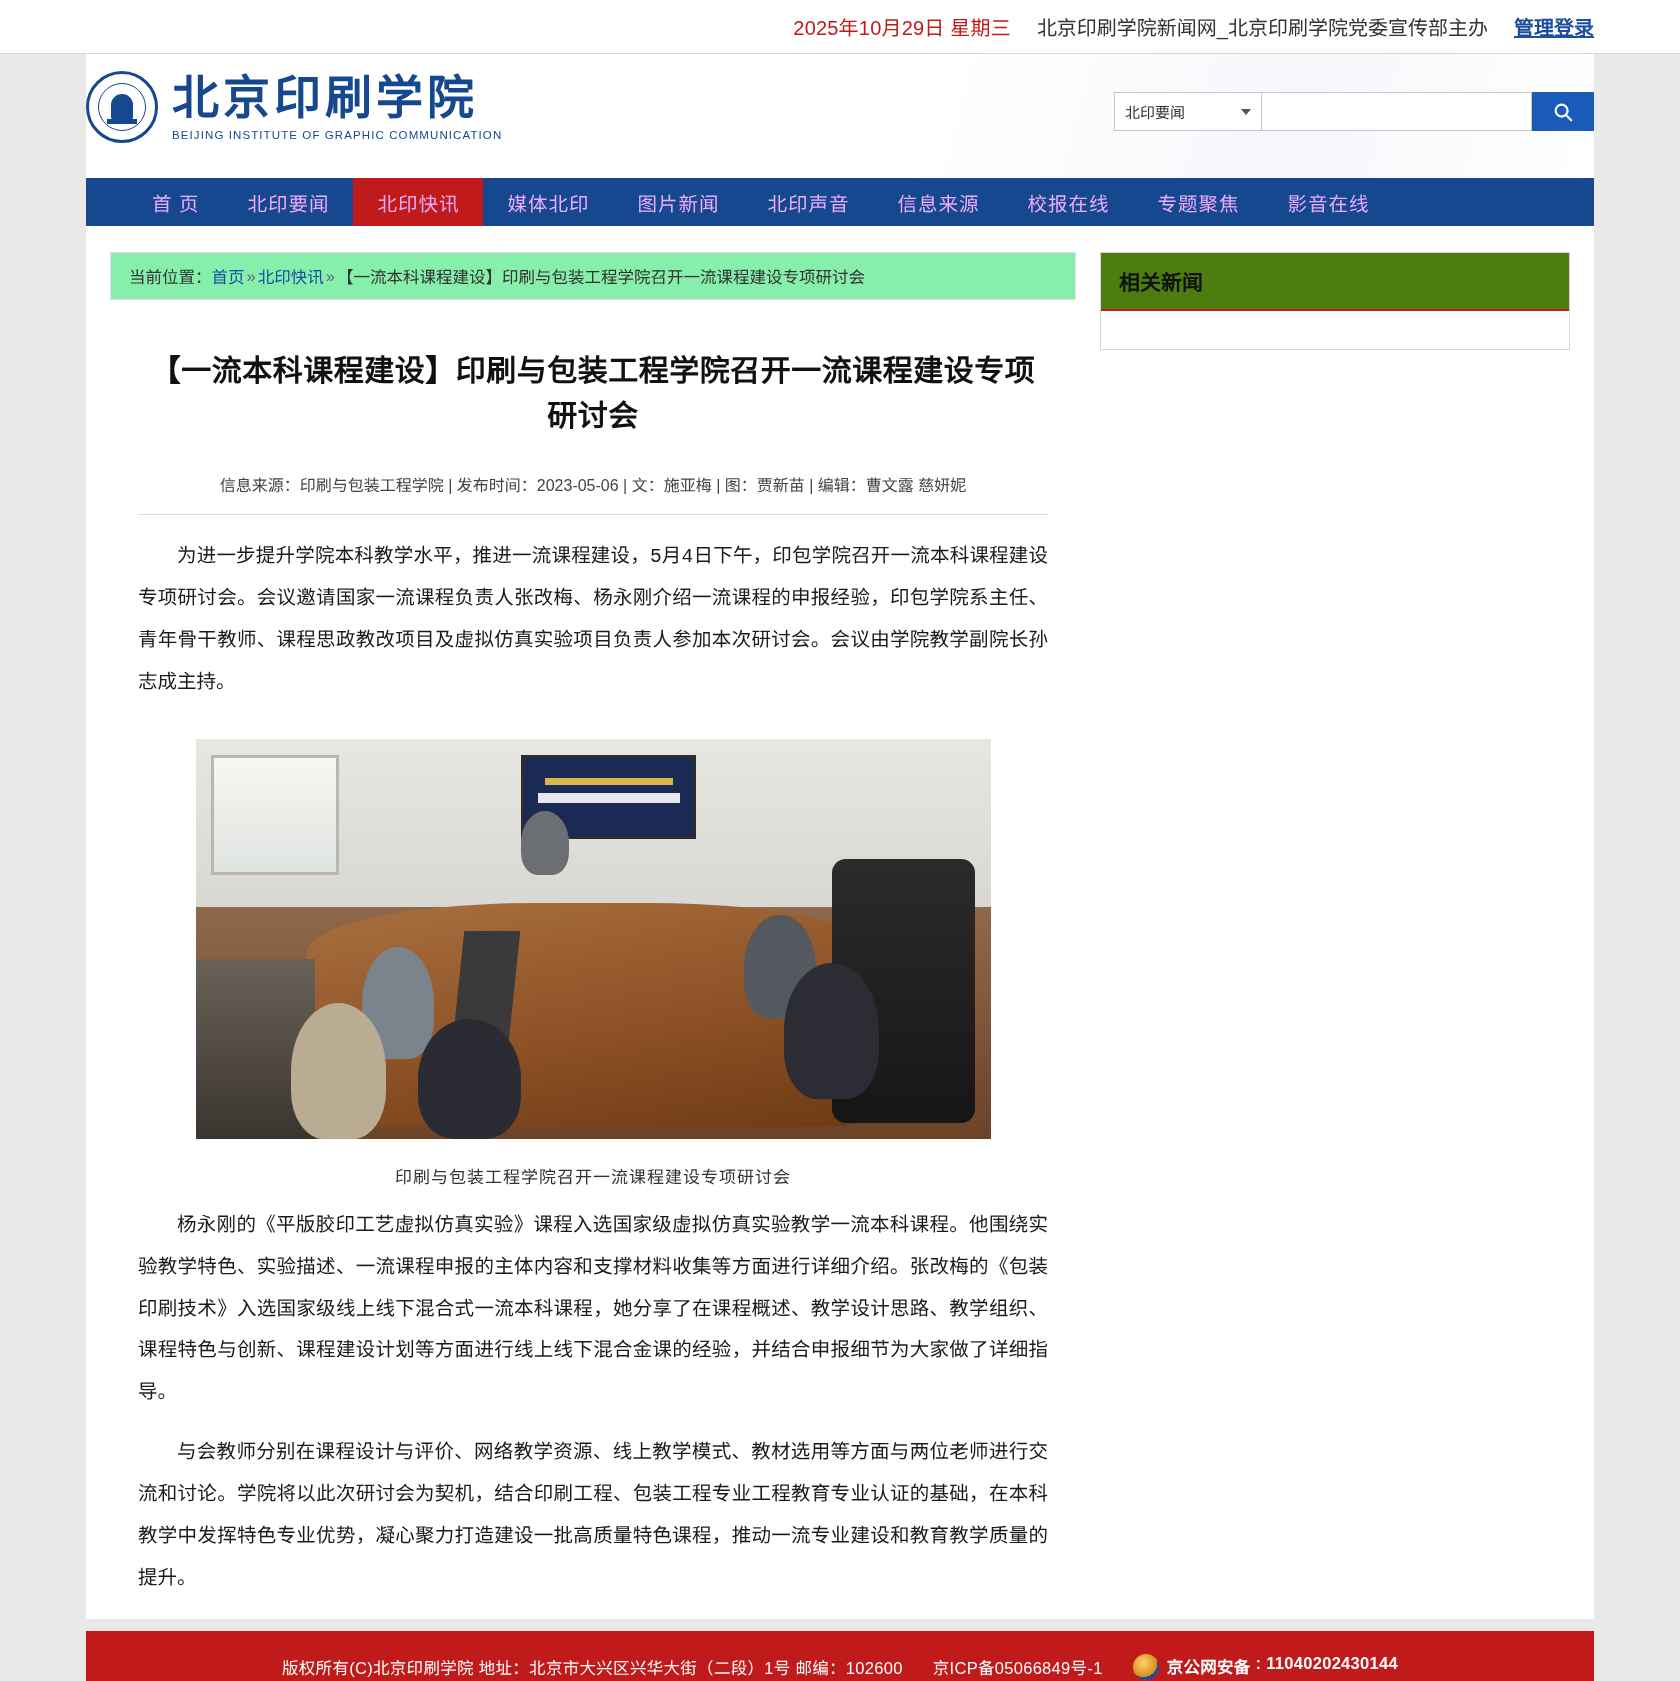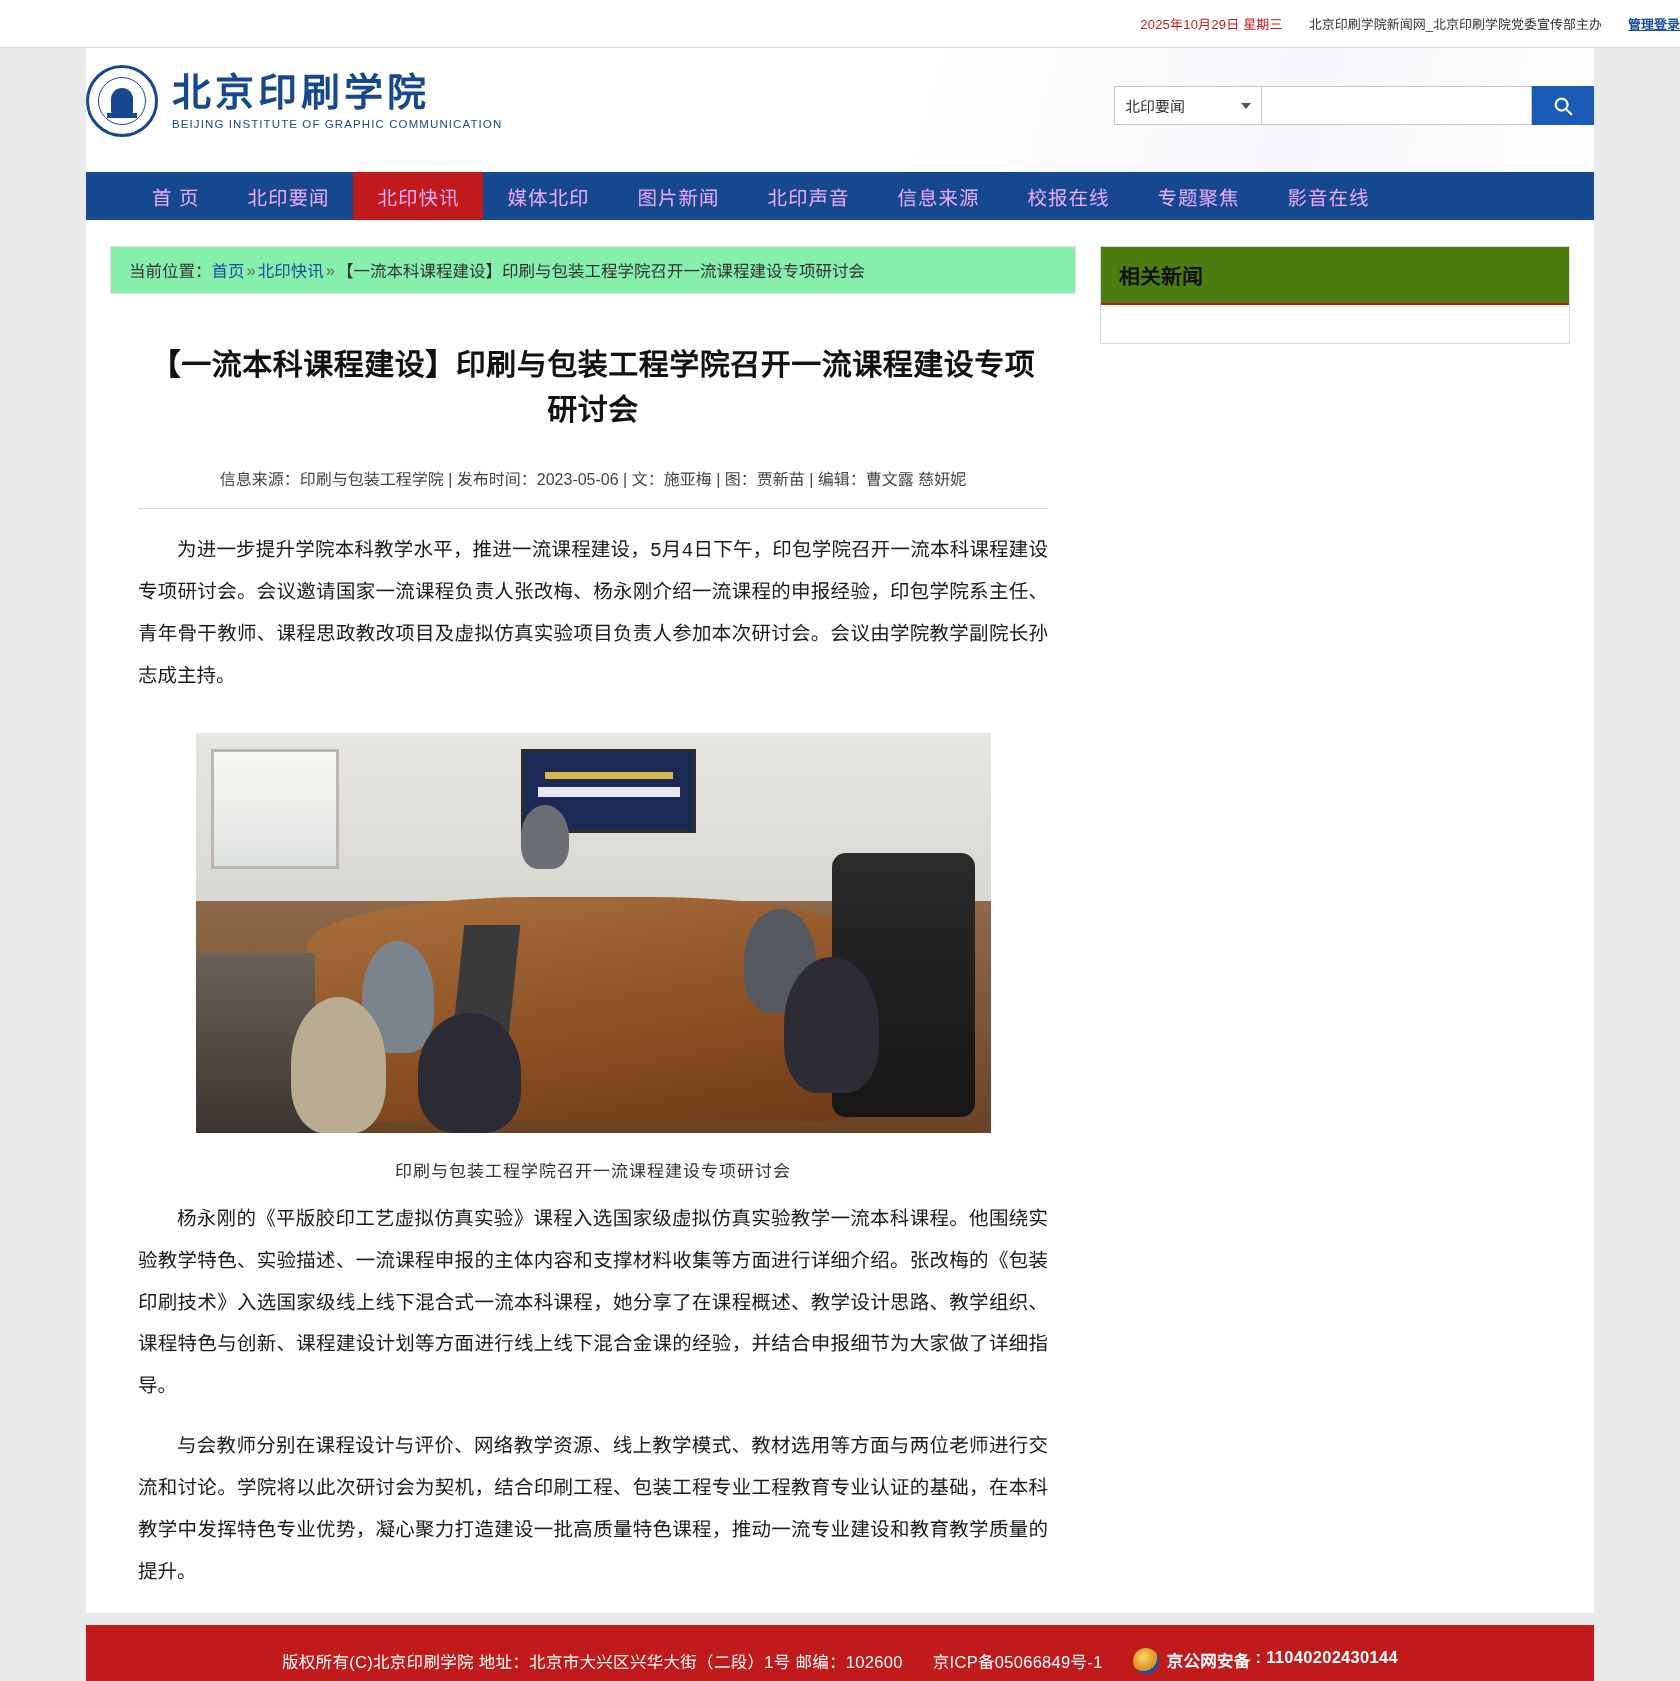--- a/index.html
+++ b/index.html
@@ -11,27 +11,28 @@
   }
   body { width: 1680px; }
   .page {
     width: 1680px;
     margin: 0 auto;
     background: #e9e9e9;
   }
 
   
   .topbar {
-    height: 48px;
+    height: 54px;
     background: #ffffff;
     border-bottom: 1px solid #d9d9d9;
     display: flex;
     align-items: center;
     justify-content: flex-end;
-    font-size: 13px;
+    padding-right: 86px;
+    font-size: 20px;
     color: #333;
   }
   .topbar .date { color: #c01a1a; margin-right: 26px; letter-spacing: .2px; }
   .topbar .sitename { color: #333; margin-right: 26px; }
   .topbar .login { color: #1a4fa0; font-weight: bold; }
 
   
   .headerwrap {
     background: #ffffff;
     margin: 0 86px;
@@ -71,21 +72,21 @@
   .logo-emblem .bellbase {
     position: absolute;
     left: 50%; top: 45px;
     transform: translateX(-50%);
     width: 30px; height: 5px;
     background: #16488f;
   }
   .logo-text { margin-left: 14px; }
   .logo-cn {
     font-family: "DejaVu Serif", "Liberation Serif", serif;
-    font-size: 39px;
+    font-size: 47px;
     font-weight: bold;
     color: #16488f;
     letter-spacing: 4px;
     line-height: 1.05;
   }
   .logo-en {
     font-size: 11.5px;
     color: #16488f;
     letter-spacing: 1.1px;
     margin-top: 6px;

